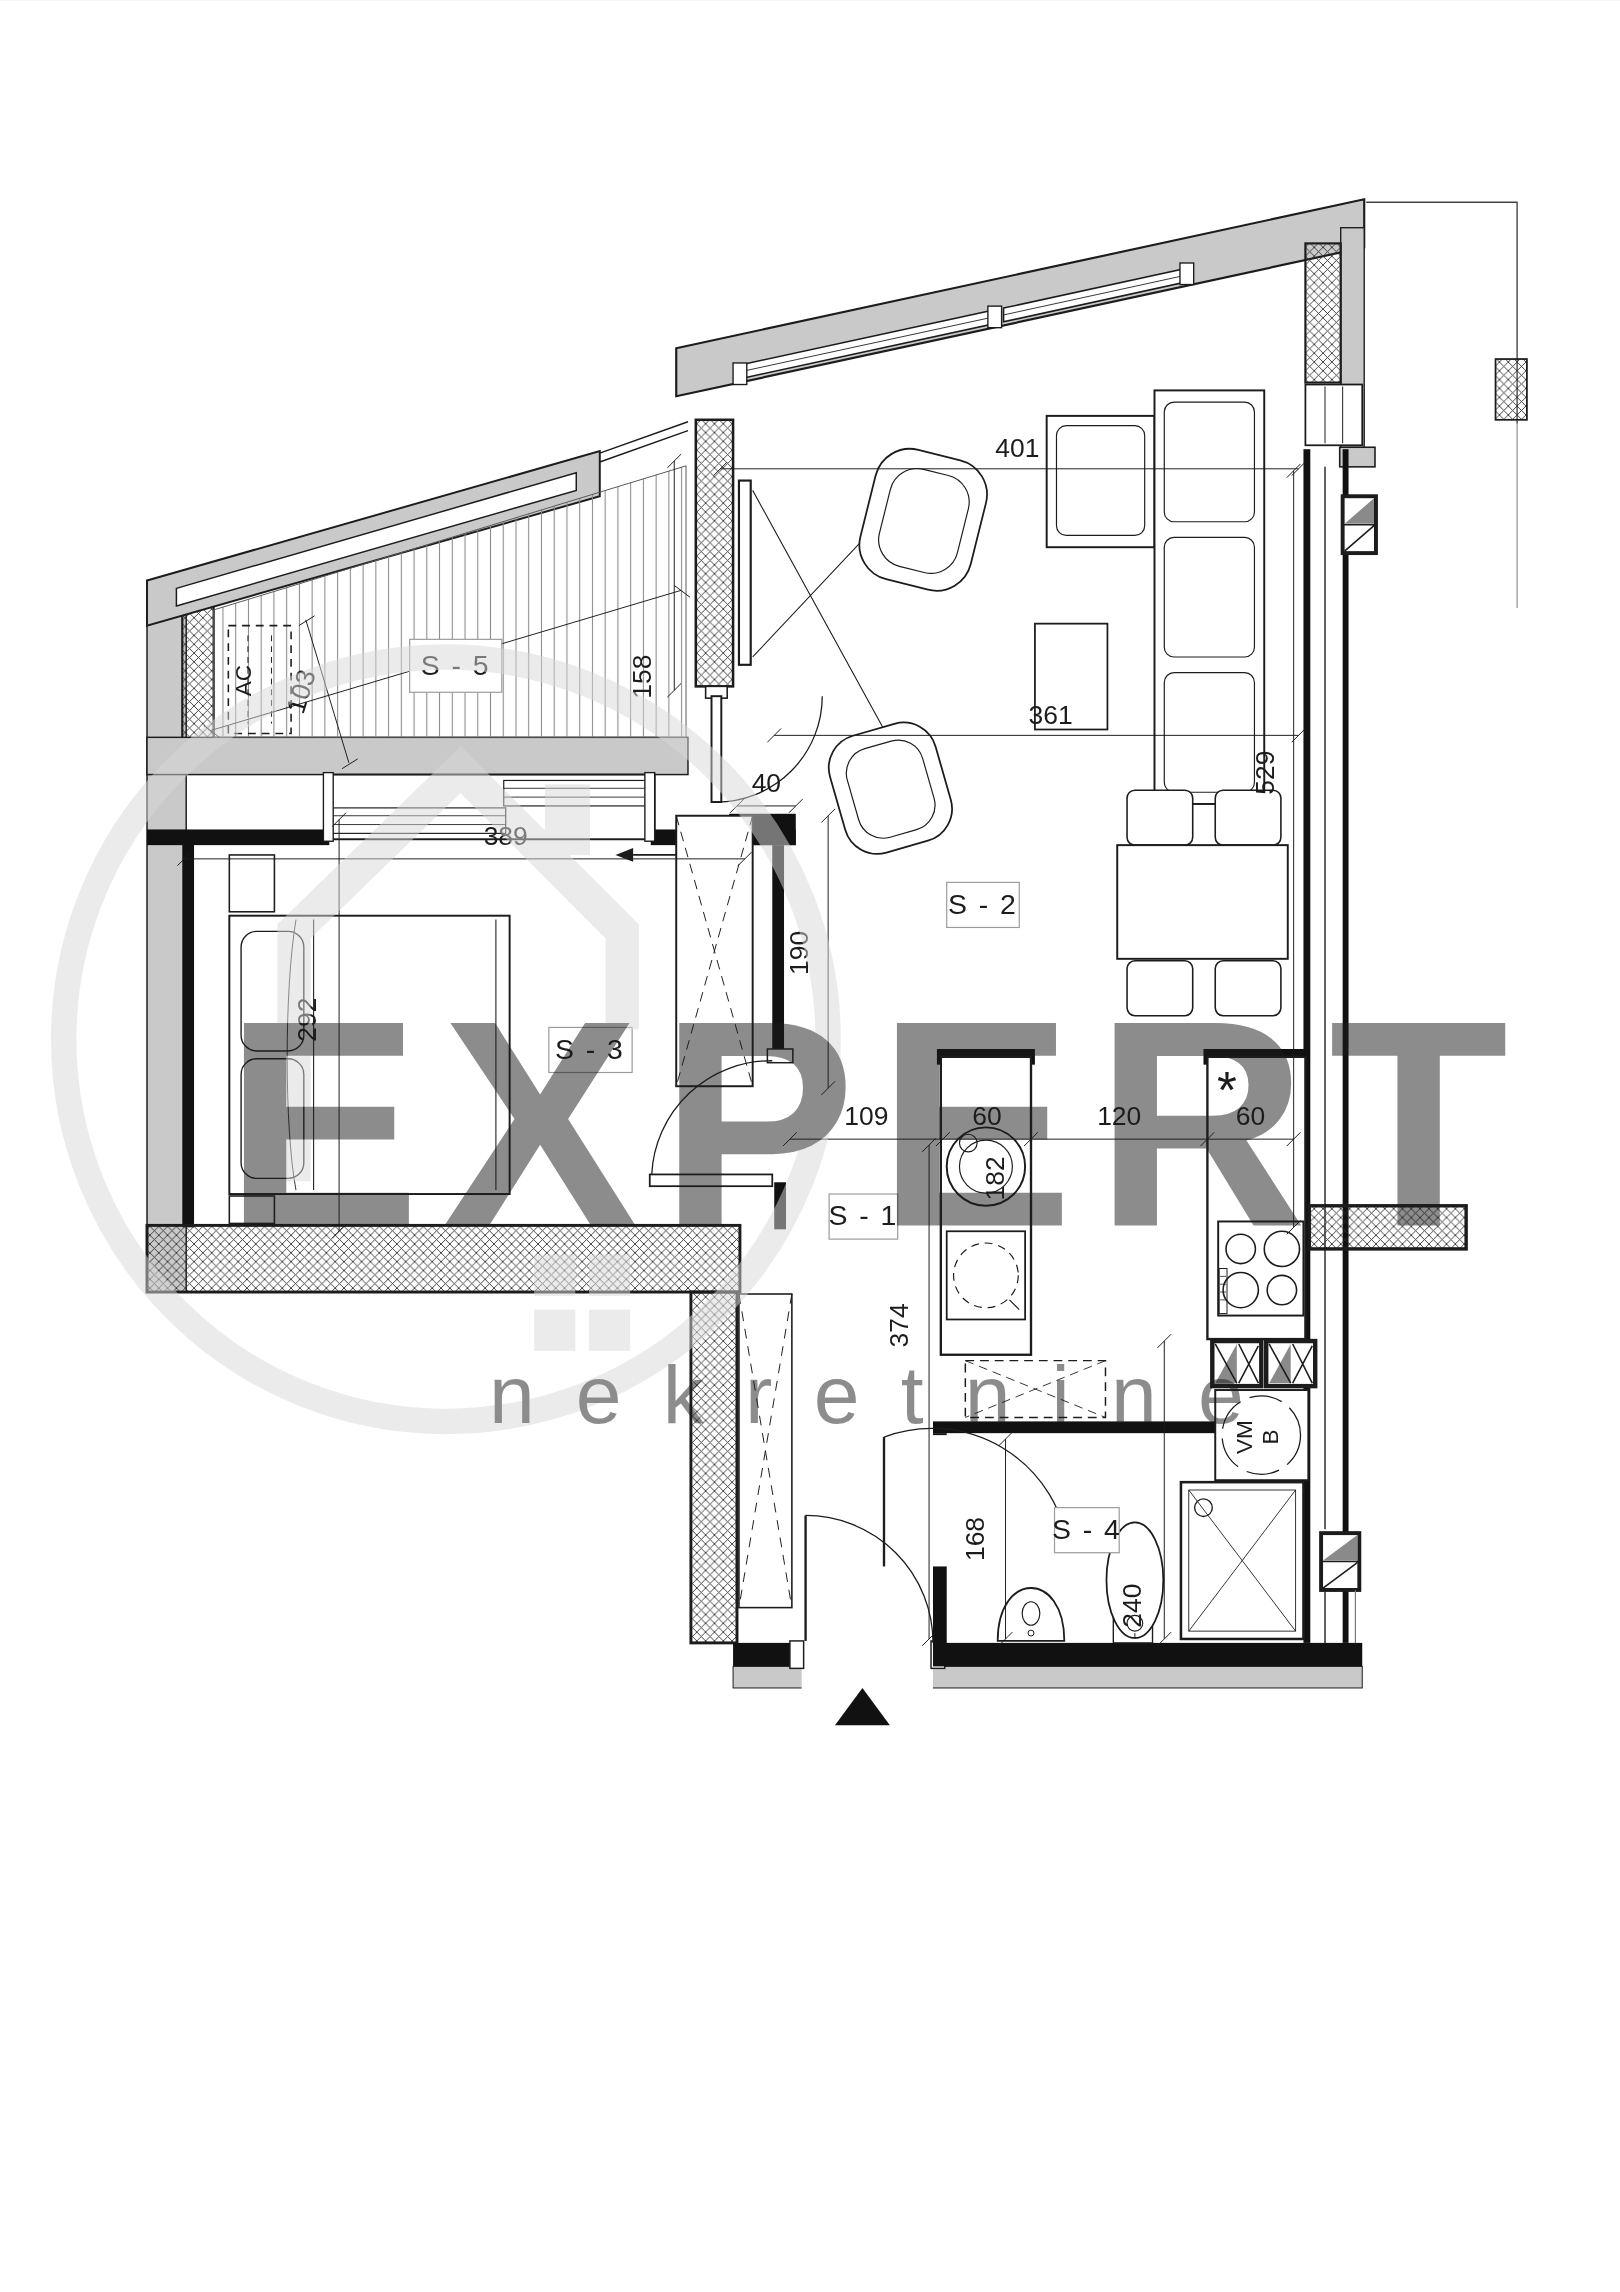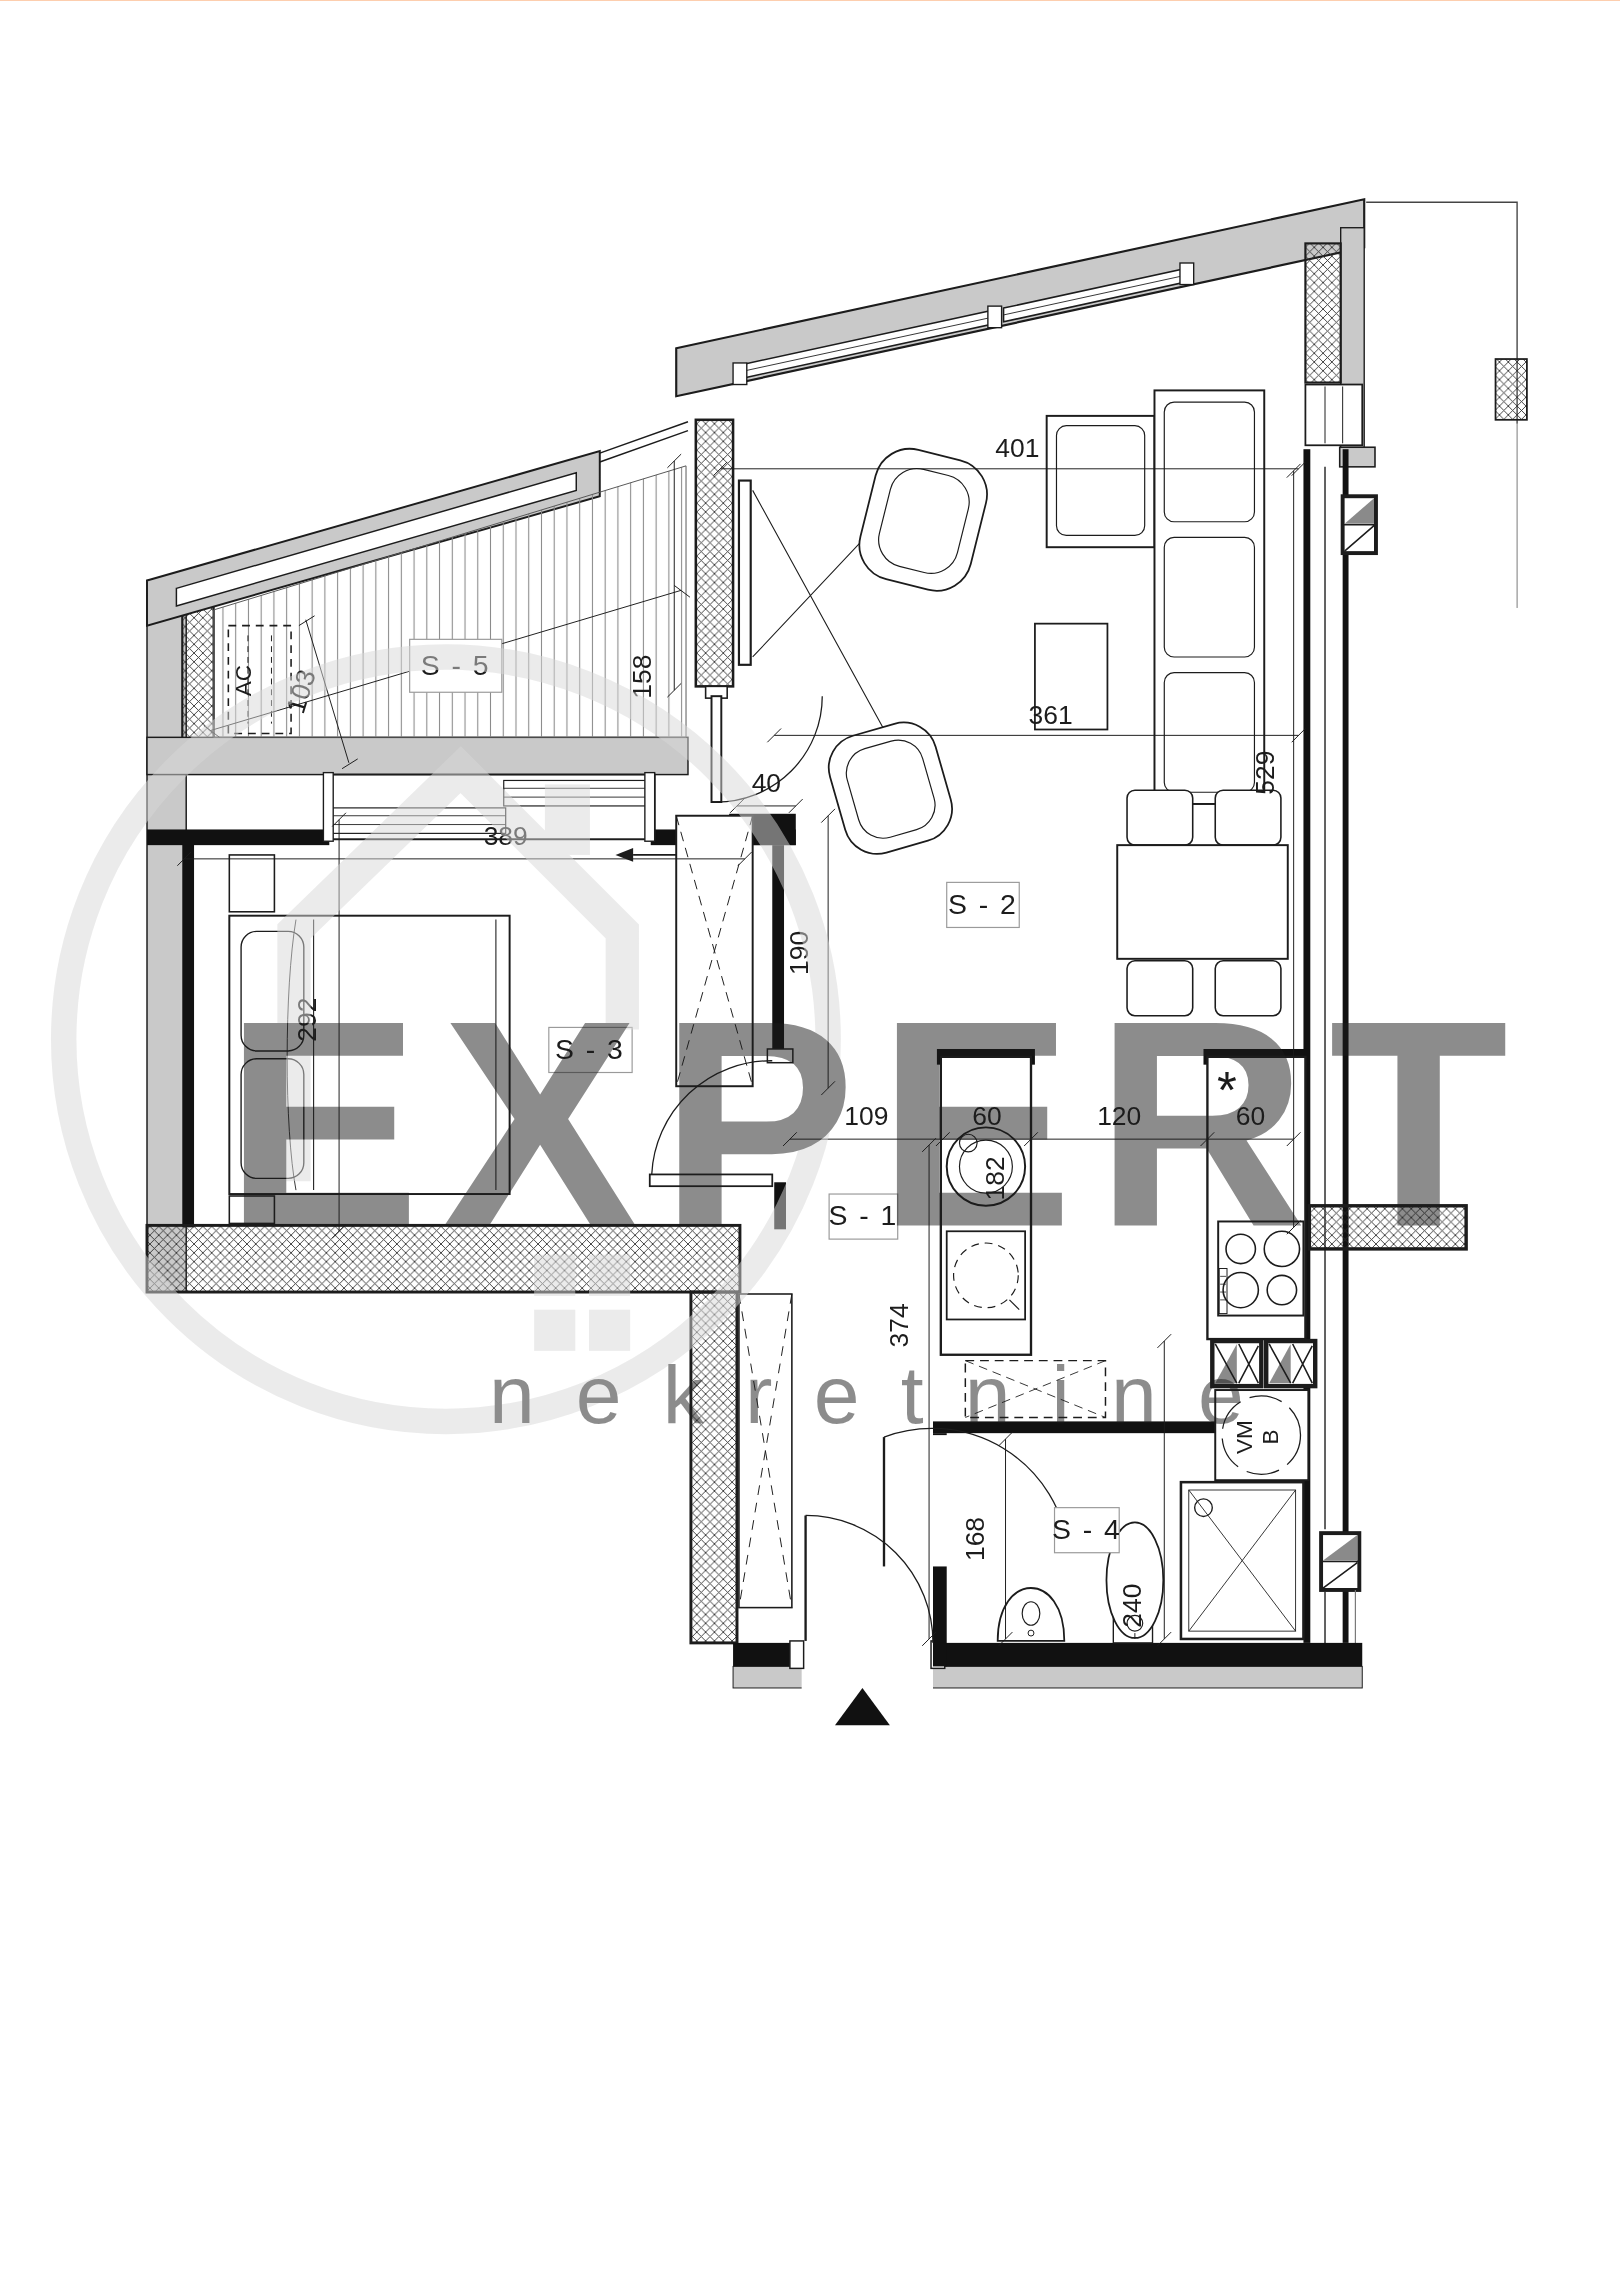--- a/index.html
+++ b/index.html
@@ -1,16 +1,16 @@
 <!DOCTYPE html>
 <html><head>
 <meta charset="utf-8">
 <style>
   html,body{margin:0;padding:0;background:#ffffff;}
-  .page{width:1620px;height:2293px;position:relative;background:#f97316;overflow:hidden;}
+  .page{width:1620px;height:2293px;position:relative;background:#e5e5e5;overflow:hidden;}
   svg{display:block;}
   text{font-family:"Liberation Sans","DejaVu Sans",sans-serif;fill:#1c1c1c;}
   .dim{font-size:27px;}
   .roomlbl{font-size:29px;letter-spacing:2px;}
   .small{font-size:23px;}
   .wm-big{font-size:300px;font-weight:bold;letter-spacing:22px;}
   .wm-small{font-size:84px;letter-spacing:42px;}
 </style>
 </head>
 <body>

